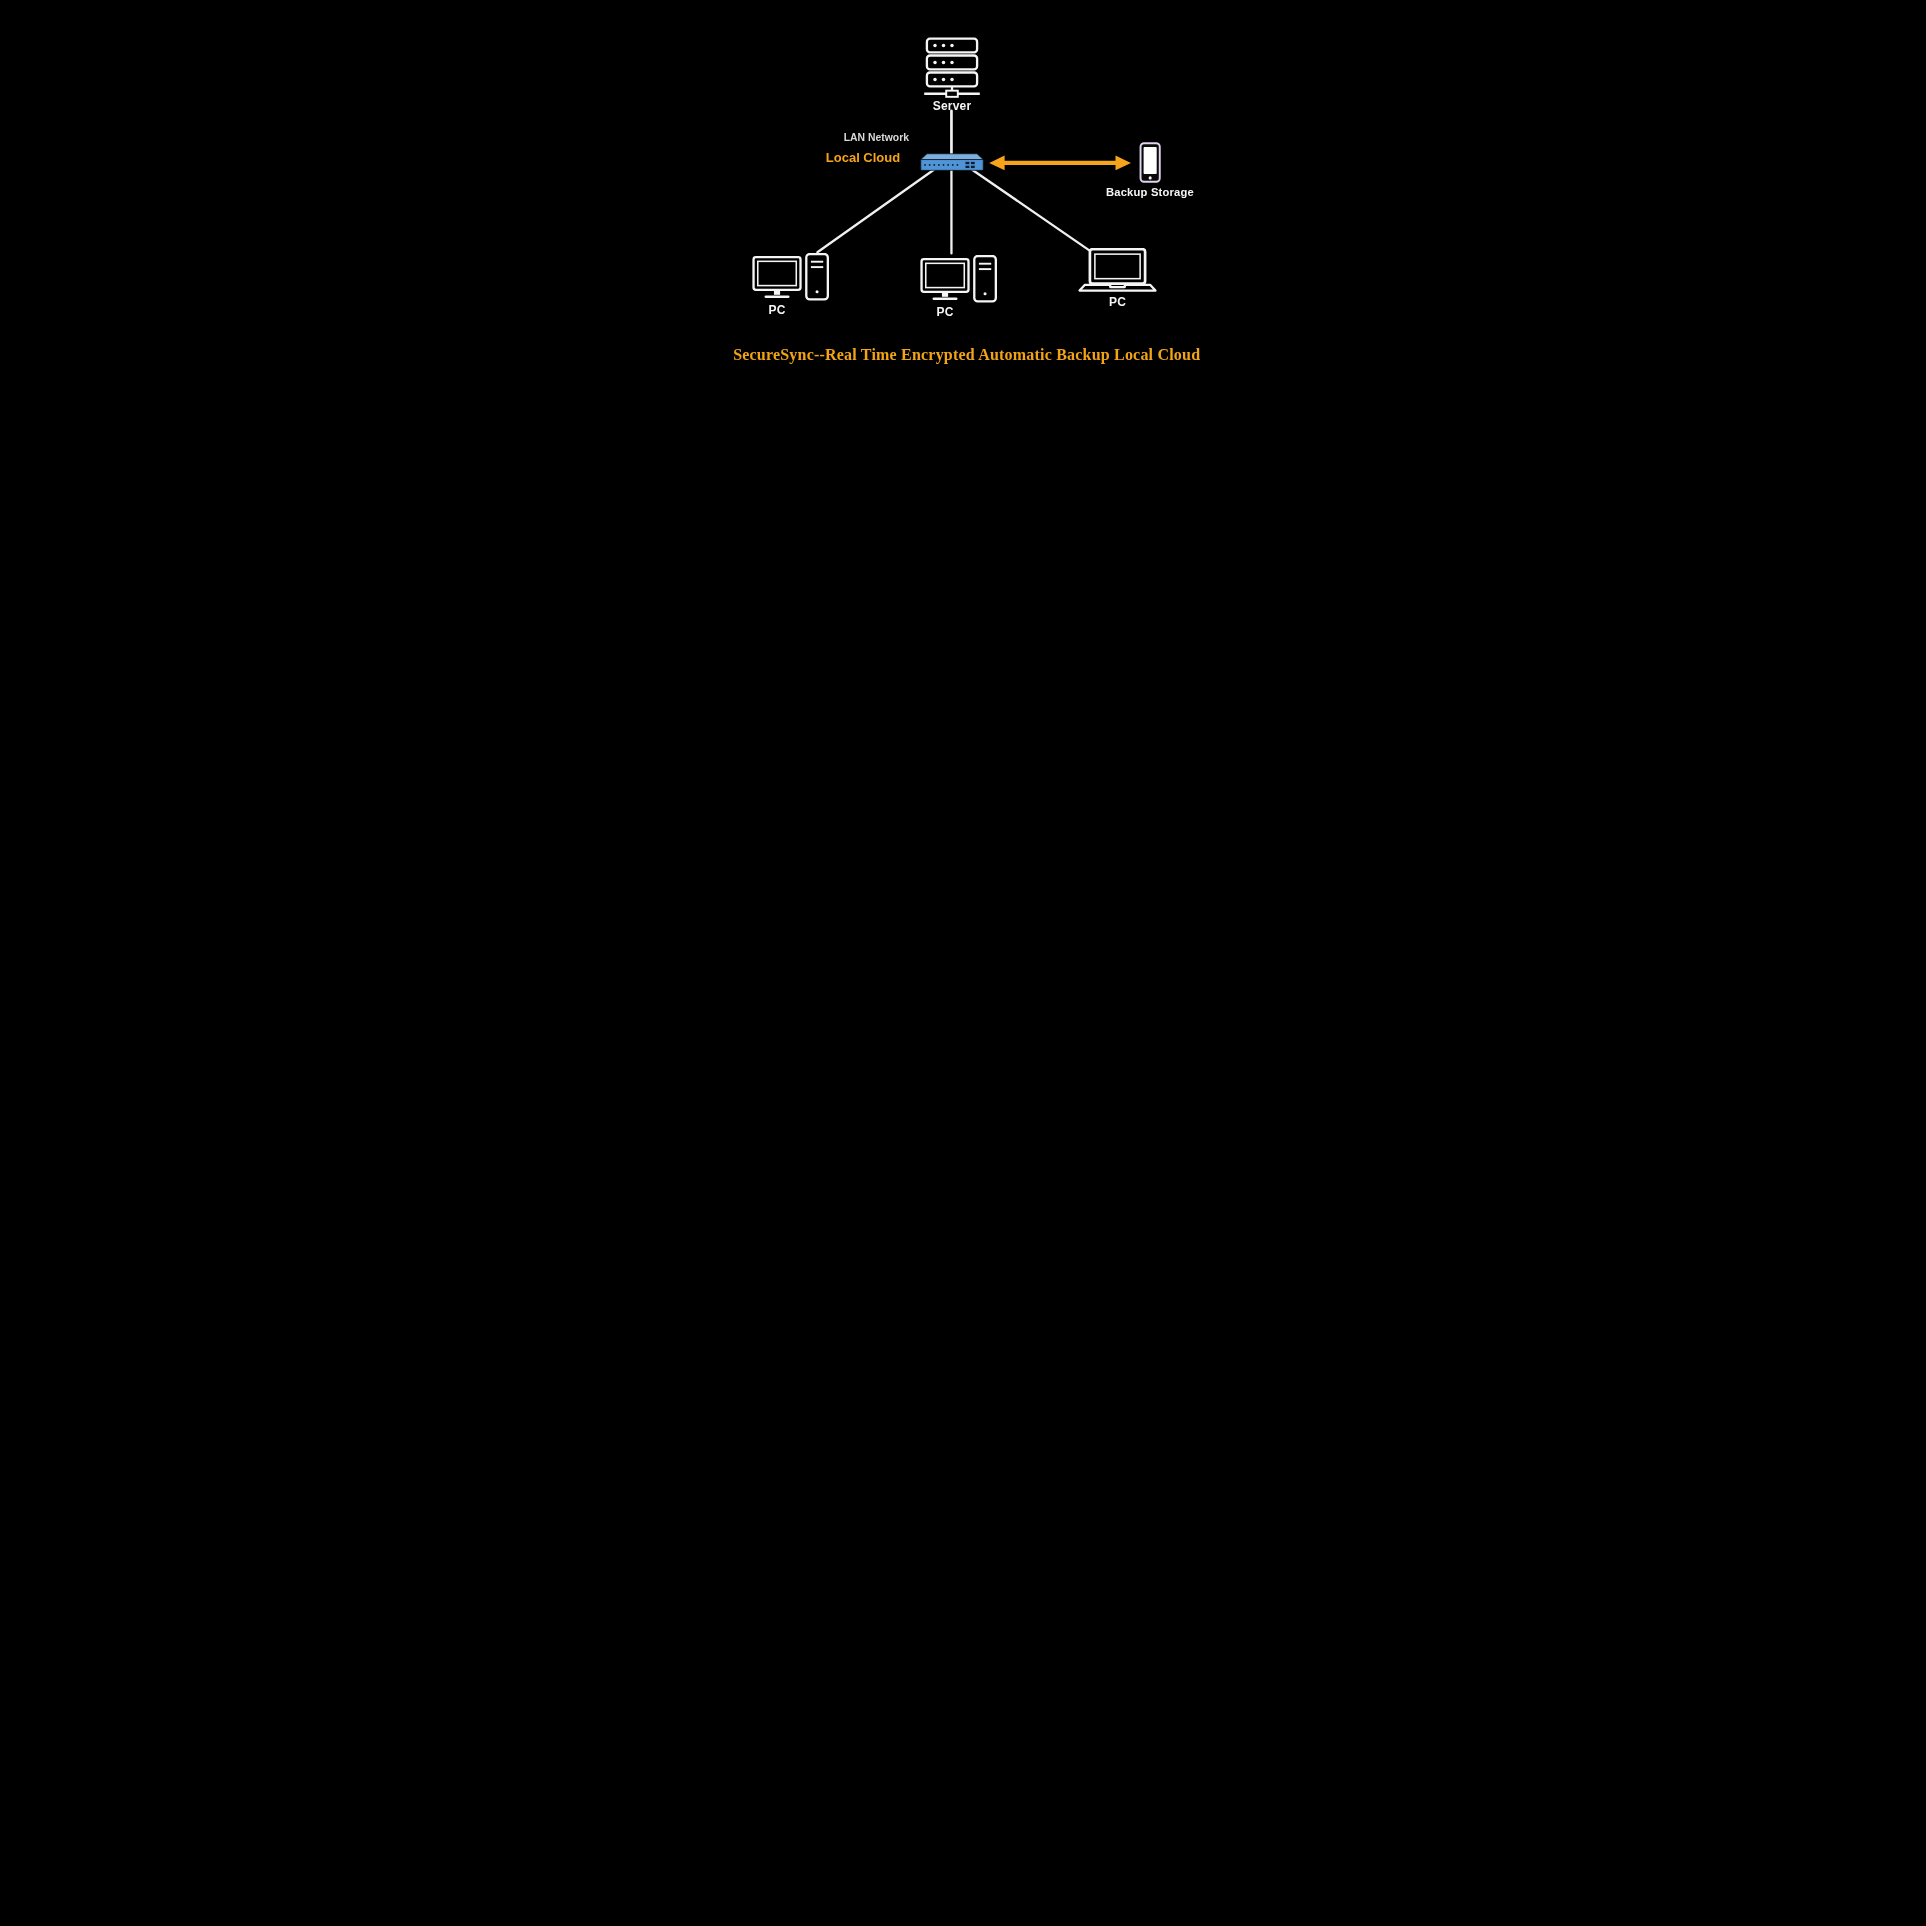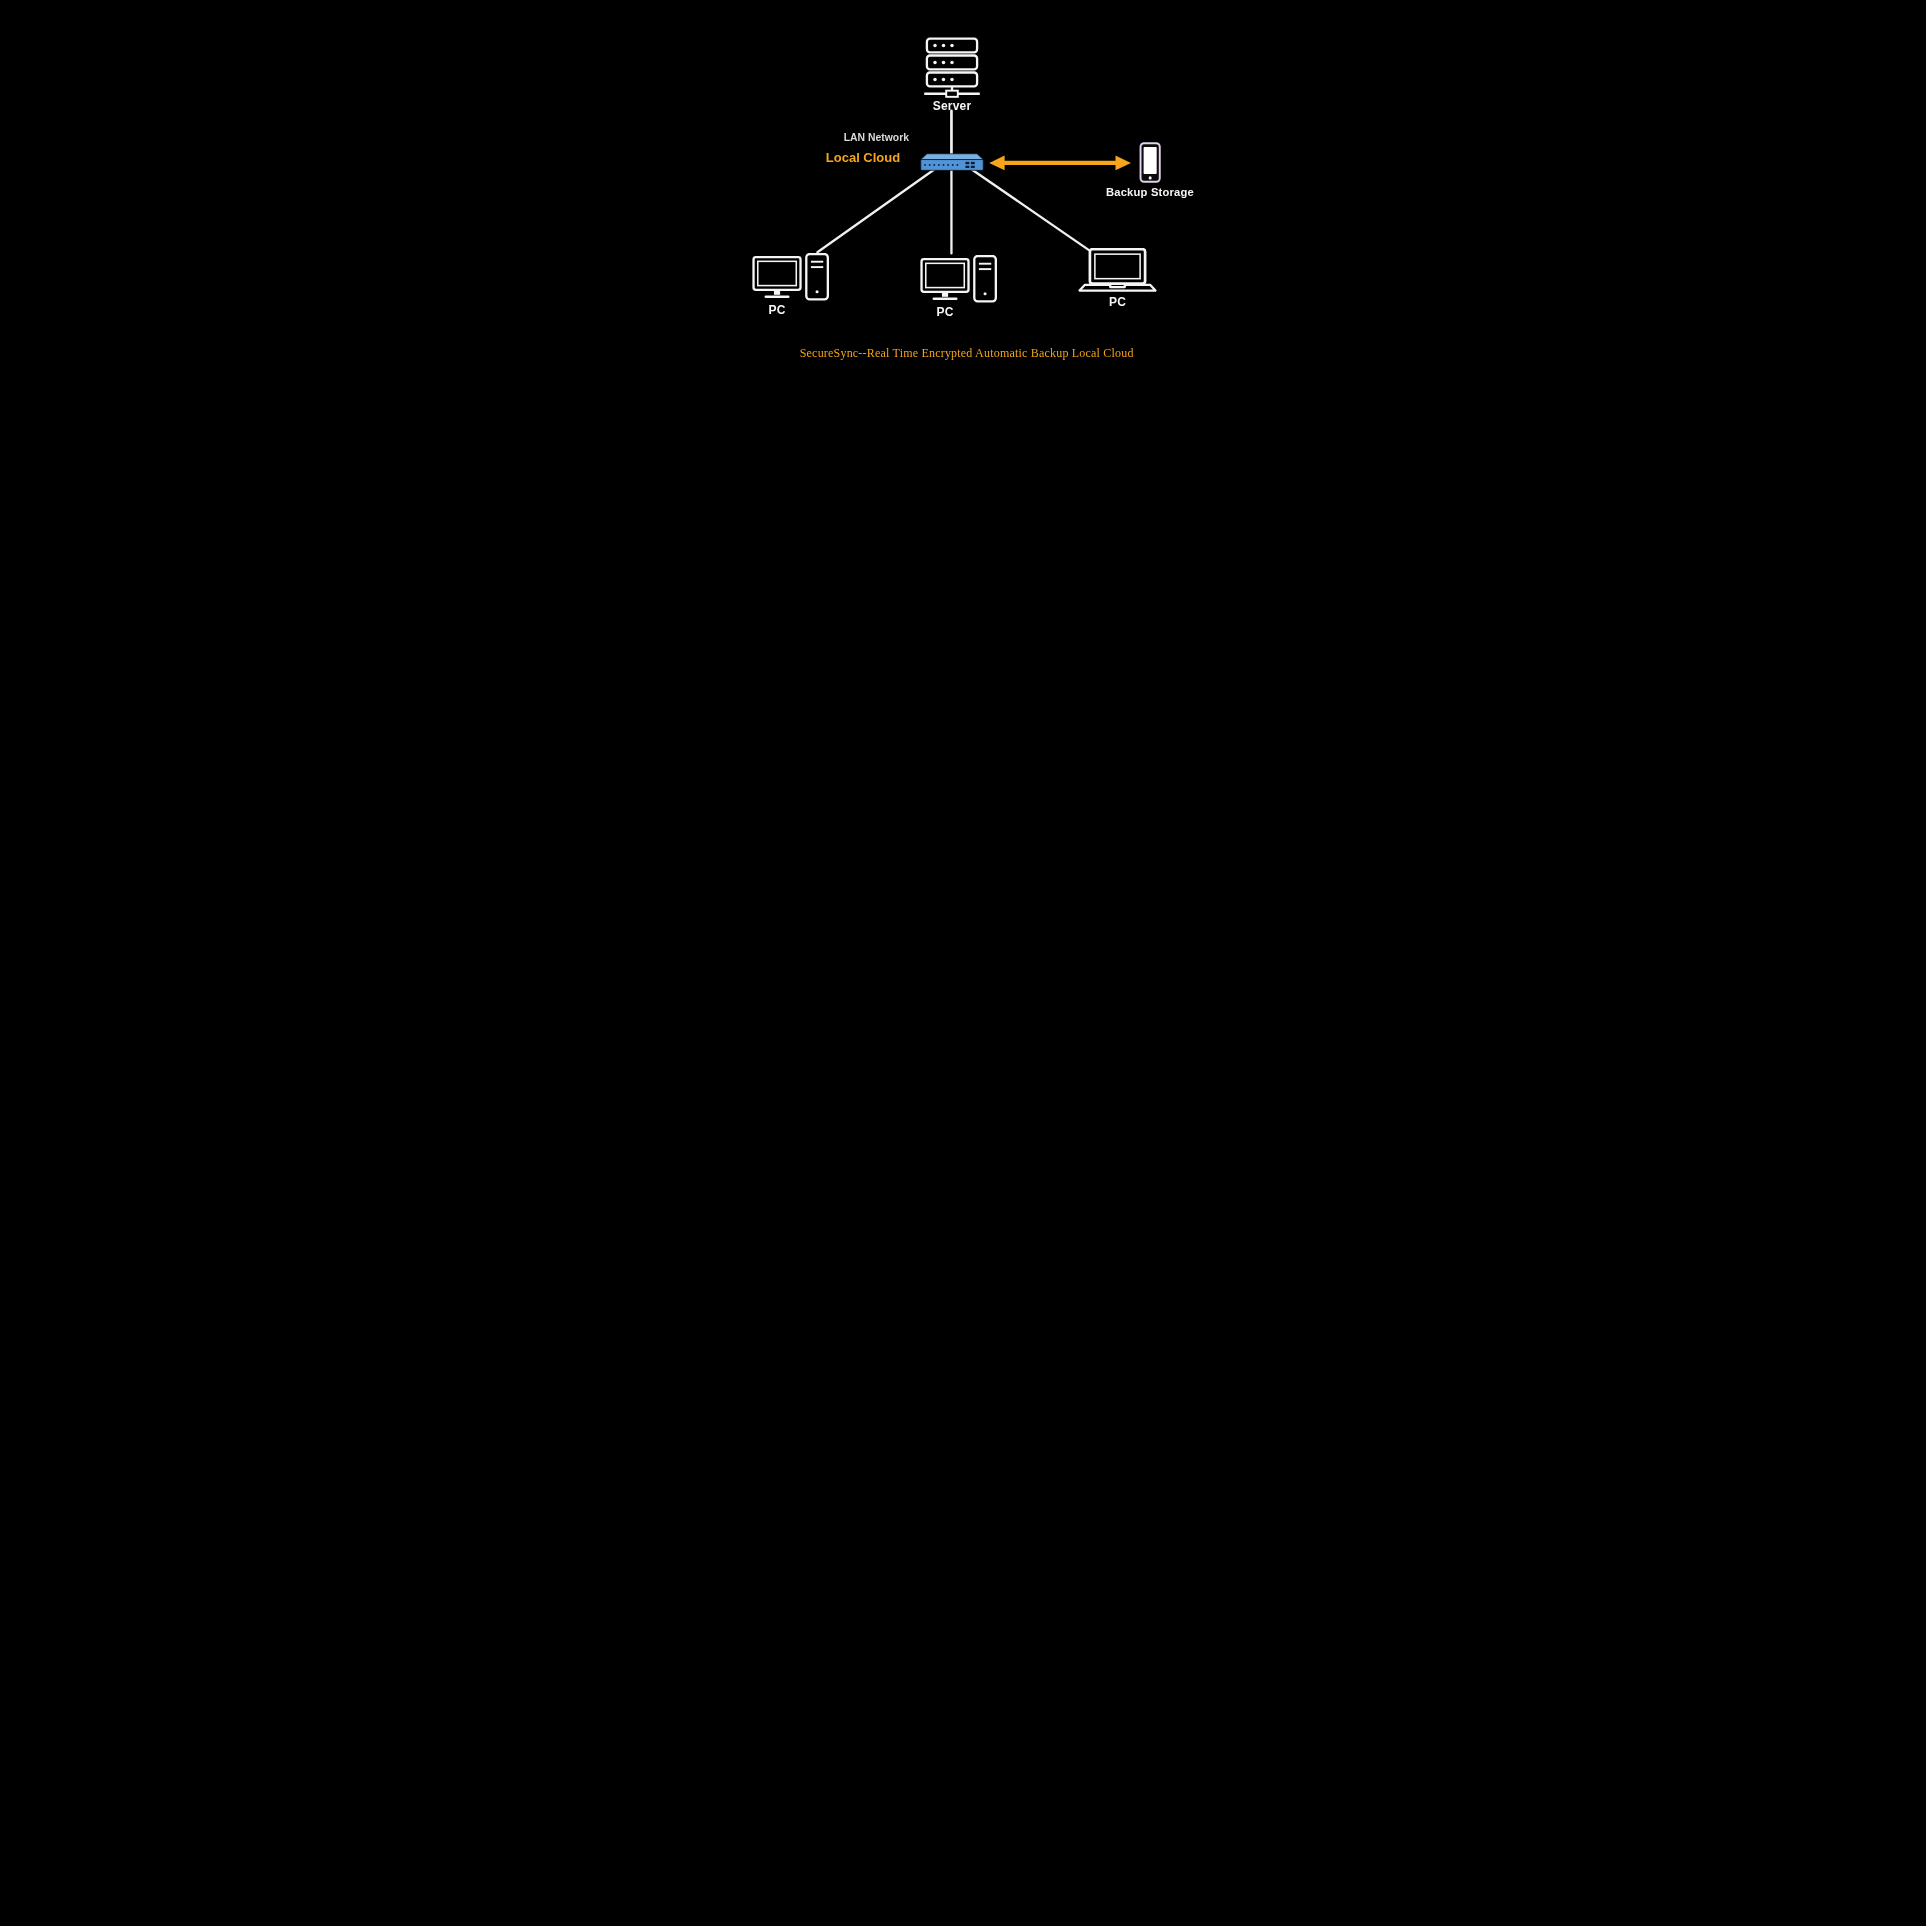--- a/index.html
+++ b/index.html
@@ -41,22 +41,22 @@
   }
   .lan-top { color: #d9d9d9; }
   .lan-bottom { color: #f5a41c; font-size: 13px; }
   .diagram-title {
     position: absolute;
     top: 346px;
     left: 7.7px;
     width: 562px;
     text-align: center;
     font-family: "Liberation Serif", serif;
-    font-weight: normal;
-    font-size: 12px;
+    font-weight: bold;
+    font-size: 16px;
     color: #f2a414;
     letter-spacing: 0.2px;
   }
 </style>
 </head>
 <body>
 
 <div class="canvas">
 
   <svg class="wires" viewBox="0 0 1480 1080">

